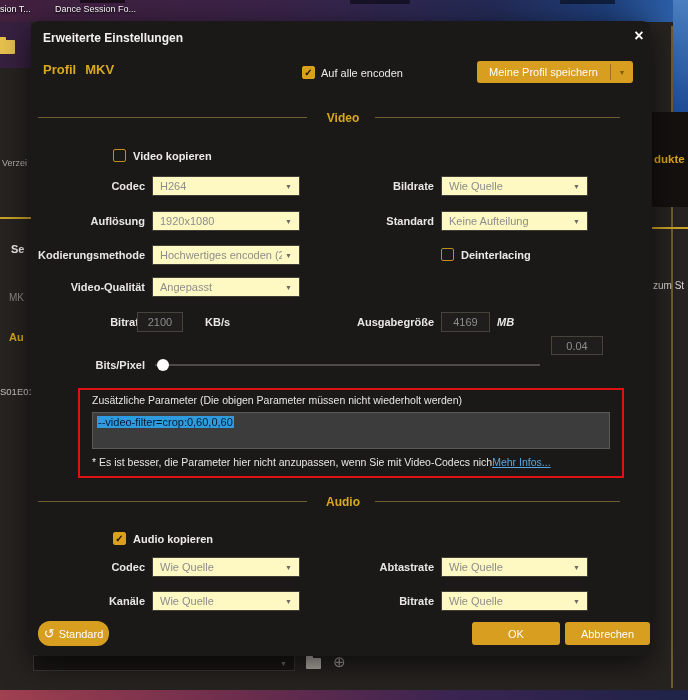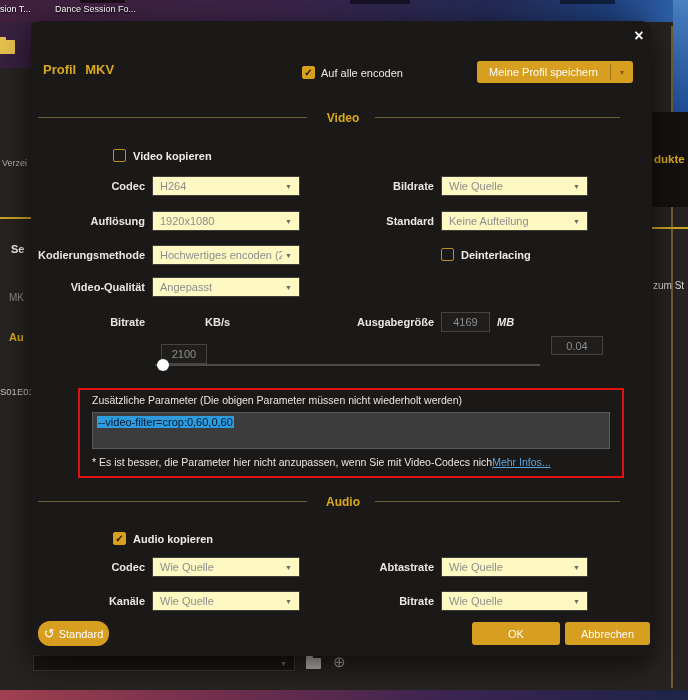--- a/index.html
+++ b/index.html
@@ -74,20 +74,21 @@
   <span class="arrow">▼</span>
 </div>
 <div class="abs folder-g" style="left:306px;top:656px;width:7px;height:3px;"></div>
 <div class="abs folder-g" style="left:306px;top:658px;width:15px;height:11px;"></div>
 <div class="abs" style="left:333px;top:653px;font-size:15px;color:#a5a199;line-height:17px;">⊕</div>
 
 <div class="abs" style="left:0;top:690px;width:688px;height:10px;background:linear-gradient(90deg,#a04050 0%,#6e2e4e 35%,#3c2552 65%,#1e2448 100%);"></div>
 
 <div class="abs dialog">
 
+  <div class="abs title" style="left:12px;top:7px;">Erweiterte Einstellungen</div>
   <div class="abs x" style="left:597px;top:4px;width:22px;height:22px;">×</div>
 
   <div class="abs" style="left:12px;top:41px;display:flex;gap:9px;font-size:13px;font-weight:700;">
     <span class="gold">Profil</span>
     <span class="gold">MKV</span>
   </div>
 
   <div class="abs cb on" style="left:271px;top:45px;">
     <span>✓</span>
   </div>
@@ -136,26 +137,27 @@
   <div class="abs cb" style="left:410px;top:227px;"></div>
   <div class="abs cblbl" style="left:430px;top:227px;">Deinterlacing</div>
 
   <div class="abs lbl" style="left:0;top:256px;width:114px;">Video-Qualität</div>
   <div class="abs dd" style="left:121px;top:256px;width:148px;">
     <span>Angepasst</span>
     <span class="arrow">▼</span>
   </div>
 
   <div class="abs lbl" style="left:0;top:291px;width:114px;">Bitrate</div>
-  <div class="abs inp" style="left:130px;top:291px;width:46px;margin-top:32px;">2100</div>
+  <div class="abs inp" style="left:106px;top:291px;width:46px;">2100</div>
   <div class="abs lbl lbl-l" style="left:174px;top:291px;width:40px;">KB/s</div>
   <div class="abs lbl" style="left:289px;top:291px;width:114px;">Ausgabegröße</div>
   <div class="abs inp" style="left:410px;top:291px;width:49px;">4169</div>
   <div class="abs lbl lbl-l" style="left:466px;top:291px;width:30px;font-style:italic;">MB</div>
 
+  <div class="abs lbl" style="left:0;top:334px;width:114px;">Bits/Pixel</div>
   <div class="abs" style="left:124px;top:343px;width:385px;height:2px;background:#4e4a45;"></div>
   <div class="abs" style="left:126px;top:338px;width:12px;height:12px;border-radius:50%;background:#ffffff;"></div>
   <div class="abs inp" style="left:520px;top:315px;width:52px;height:19px;">0.04</div>
 
   <div class="abs redbox" style="left:47px;top:367px;width:546px;height:90px;">
     <div class="abs note" style="left:12px;top:4px;">Zusätzliche Parameter (Die obigen Parameter müssen nicht wiederholt werden)</div>
     <div class="abs ta" style="left:12px;top:22px;width:518px;height:37px;">
       <span class="sel">--video-filter=crop:0,60,0,60</span>
     </div>
     <div class="abs" style="left:12px;top:66px;display:flex;">

